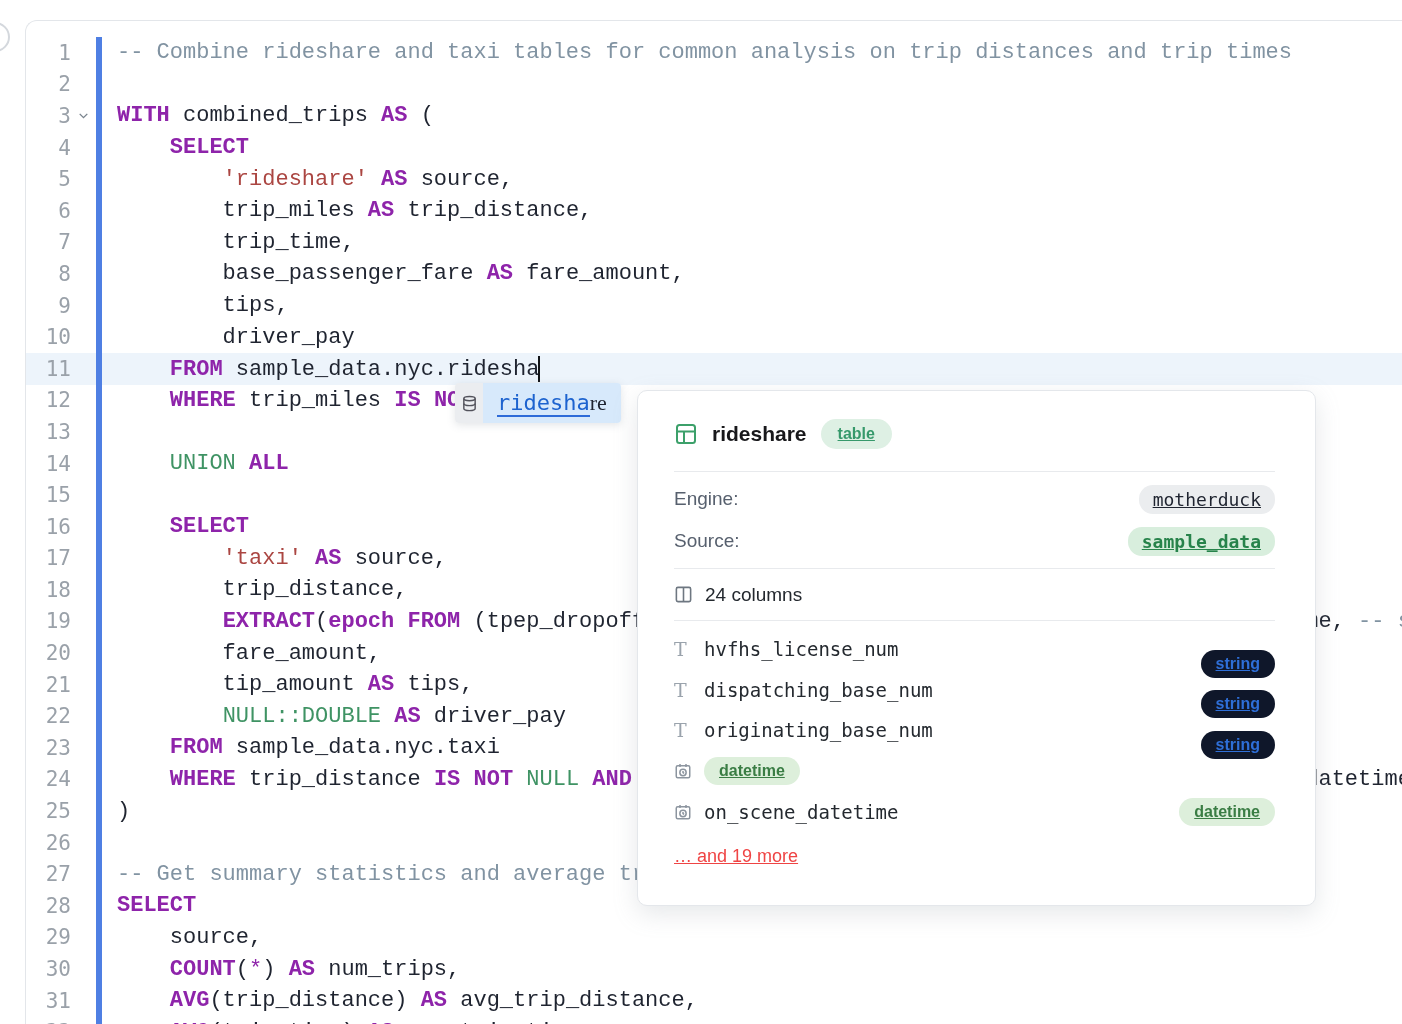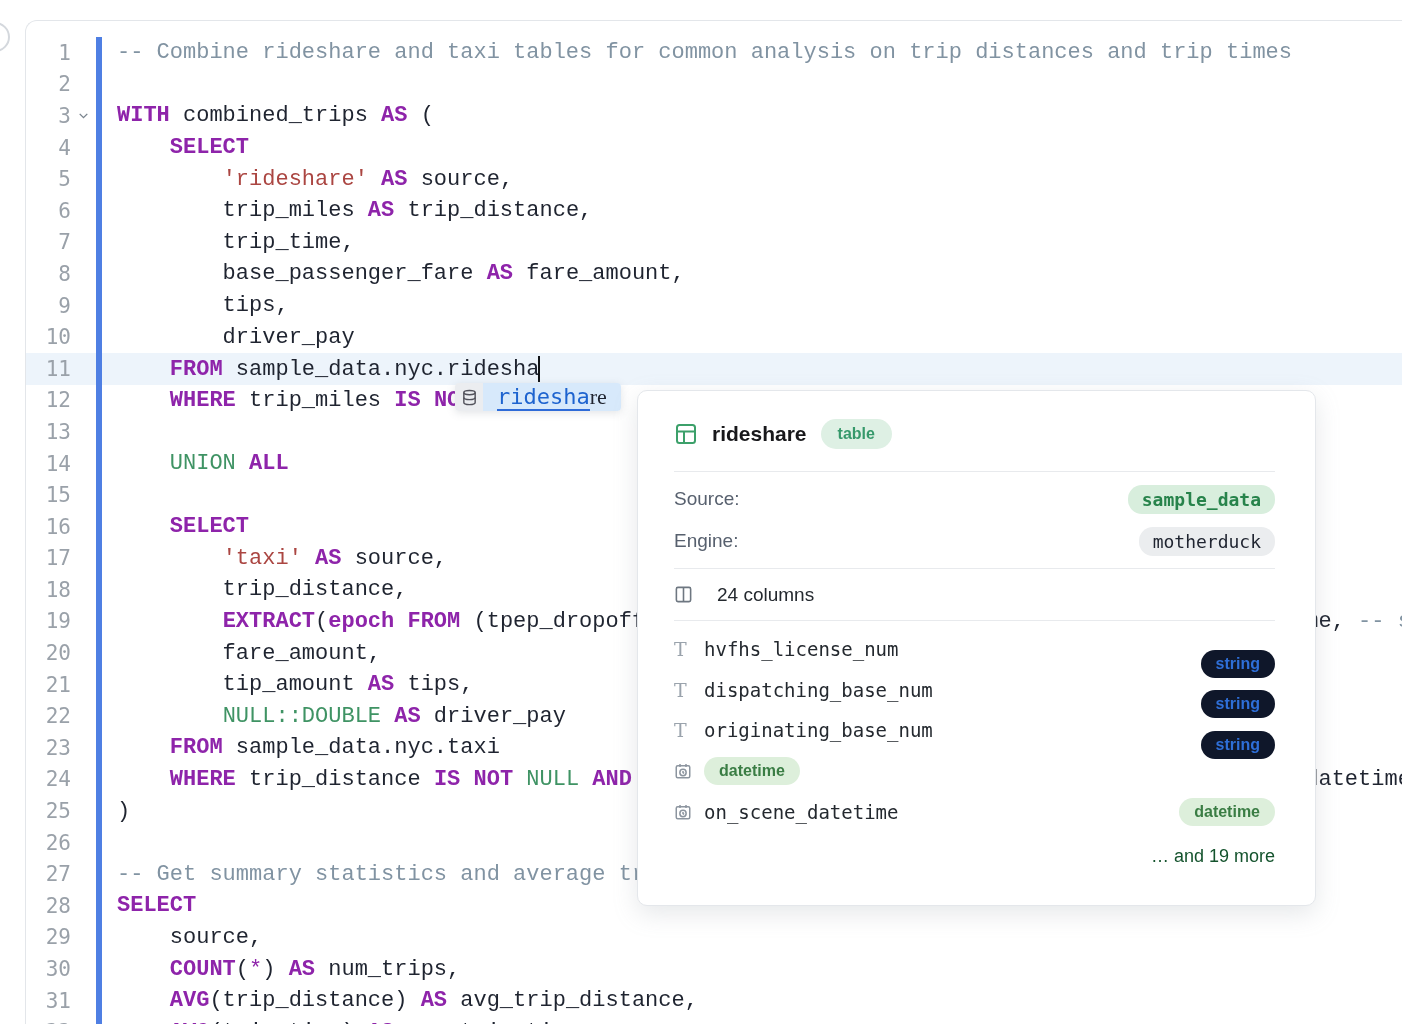--- a/index.html
+++ b/index.html
@@ -33,21 +33,21 @@
   .tok-op  { color:#8e24aa; }
   .tok-green { color:#3f9364; }
   .tok-str { color:#ab4642; }
   .tok-com { color:#8193a2; }
   .tok-pl  { color:#1f2430; }
   .cursor { display:inline-block; width:2px; height:26px; background:#121417;
             vertical-align:middle; margin-left:-1px; }
 
   
   .ac-widget {
-    position:absolute; left:455px; top:383px; height:28px; display:flex; z-index:18;
+    position:absolute; left:455px; top:383px; height:40px; display:flex; z-index:18;
     box-shadow:0 2px 8px rgba(100,110,120,.18); border-radius:4px;
   }
   .ac-iconbox {
     width:28px; background:#ebedf0; border-radius:4px 0 0 4px;
     display:flex; align-items:center; justify-content:center;
   }
   .ac-item {
     background:#d7e9fb; display:flex; align-items:center; padding:0 14px;
     font-family:"DejaVu Sans Mono", monospace; font-size:22px; border-radius:0 4px 4px 0;
   }
@@ -55,41 +55,41 @@
   .ac-rest  { color:#1f2430;font-family:Liberation Serif, serif; }
 
   
   .table-card {
     position:absolute; left:637px; top:390px; width:679px; height:516px; z-index:20;
     background:#ffffff; border:1px solid #e4e7eb; border-radius:10px;
     box-shadow:0 8px 24px rgba(140,149,159,.22); padding:0 40px 0 36px; overflow:hidden;
   }
   .card-header { display:flex; align-items:center; gap:14px; margin-top:26px; height:34px; }
   .card-title { font-size:21px; font-weight:bold; color:#18181b; }
-  .pill { border-radius:999px; font-weight:bold; display:inline-block; text-align:right; }
+  .pill { border-radius:999px; font-weight:bold; display:inline-block; text-align:right;text-decoration:underline; }
   .pill-table { background:#def0e4; color:#36996b; font-size:16px; padding:6px 17px; }
   .card-divider { border:none; border-top:1px solid #e8eaed; margin:0; }
   .div1 { margin-top:20px; }
   .info-row { display:flex; align-items:center; justify-content:space-between; height:42px; }
   .info-rows { margin-top:6px; margin-bottom:6px; }
   .info-label { font-size:19px; color:#57606e; }
   .pill-mono { font-family:"DejaVu Sans Mono", monospace; font-size:18px; font-weight:bold;
                padding:4px 14px; border-radius:14px; }
   .pill-green { background:#d8eedd; color:#27834b; }
   .pill-gray  { background:#ebedef; color:#1f2430; font-weight:normal; }
-  .count-row { display:flex; align-items:center; gap:24px; height:51px; color:#24292f; font-size:19px; }
+  .count-row { display:flex; align-items:center; gap:12px; height:51px; color:#24292f; font-size:19px; }
   .col-list { padding-top:8px; }
   .col-row { display:flex; align-items:center; height:40.6px; }
   .col-icon { width:30px; flex:0 0 30px; display:flex; align-items:center; color:#8c959f; }
   .t-glyph { font-family:"DejaVu Serif", serif; font-size:19px; color:#9aa3ac; }
   .col-name { font-family:"DejaVu Sans Mono", monospace; font-size:19px; color:#24292f; flex:1; }
   .pill-type { font-size:16px; font-weight:bold; padding:5px 15px; border-radius:999px; }
   .pill-string { background:#0f172a; color:#2e6fd8;margin-top:29px; }
   .pill-datetime { background:#ddefdb; color:#3a7d44; }
-  .more-text { text-align:right; color:#14532d; font-size:18px; margin-top:14px; }
+  .more-text { text-align:left; color:#ef4444; font-size:18px; margin-top:14px;text-decoration:underline; }
   svg { display:block; }
 </style>
 </head>
 <body>
 
 <div class="edge-circle"></div>
 
 <div class="editor-panel">
   <div class="code-lines" id="code-lines">
       <div class="code-line"><span class="ln">1</span><span class="fold"></span><span class="changebar"></span><span class="code"><span class="tok-com">-- Combine rideshare and taxi tables for common analysis on trip distances and trip times</span></span></div>
@@ -151,26 +151,26 @@
         <line x1="3" y1="9.5" x2="21" y2="9.5"></line>
         <line x1="10" y1="9.5" x2="10" y2="21"></line>
       </svg>
     </span>
     <span class="card-title">rideshare</span>
     <span class="pill pill-table">table</span>
   </div>
   <hr class="card-divider div1">
   <div class="info-rows" id="info-rows">
       <div class="info-row">
+        <span class="info-label">Engine:</span>
+        <span class="pill pill-mono pill-gray">motherduck</span>
+      </div>
+      <div class="info-row">
         <span class="info-label">Source:</span>
         <span class="pill pill-mono pill-green">sample_data</span>
-      </div>
-      <div class="info-row">
-        <span class="info-label">Engine:</span>
-        <span class="pill pill-mono pill-gray">motherduck</span>
       </div>
     </div>
   <hr class="card-divider">
   <div class="count-row">
     <span>
       <svg width="19" height="19" viewBox="0 0 24 24" fill="none" stroke="#6e7781" stroke-width="2">
         <rect x="3" y="3" width="18" height="18" rx="2"></rect>
         <line x1="12" y1="3" x2="12" y2="21"></line>
       </svg>
     </span>

